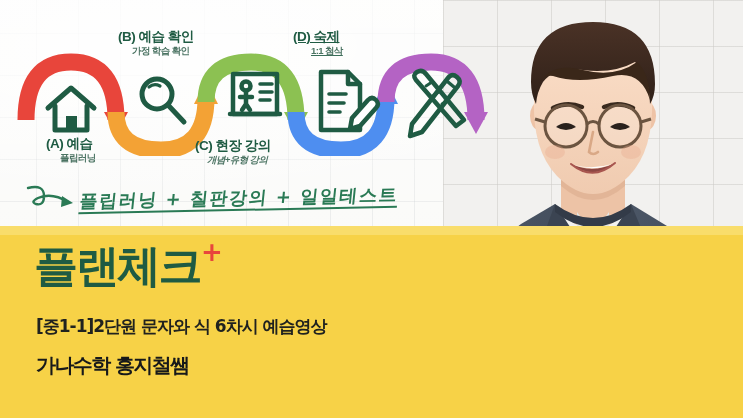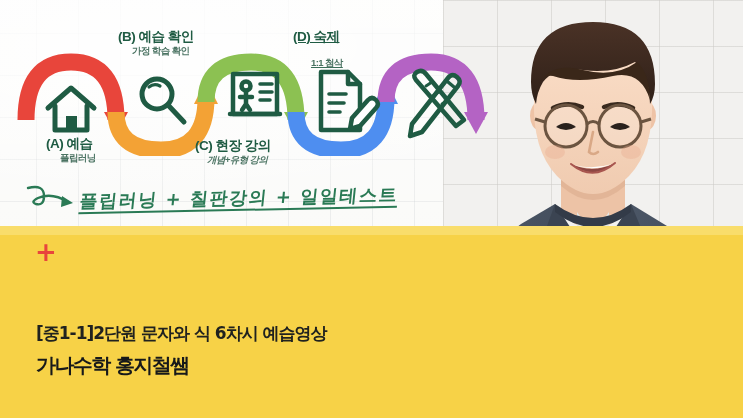--- a/index.html
+++ b/index.html
@@ -51,21 +51,21 @@
   .step-title { font-size:13.5px; line-height:15px; }
   .step-sub   { font-size:9.5px; font-weight:bold; color:#33614e; opacity:.88; letter-spacing:-.6px; }
 
   .lbl-a { left:46px;  top:136px; }
   .lbl-a .step-sub { margin-left:14px; margin-top:1px; }
   .lbl-b { left:118px; top:29px;  }
   .lbl-b .step-sub { margin-left:14px; margin-top:1px; }
   .lbl-c { left:195px; top:138px; }
   .lbl-c .step-sub { margin-left:12px; margin-top:1px;font-style:italic; }
   .lbl-d { left:293px; top:29px;text-decoration:underline;  }
-  .lbl-d .step-sub { margin-left:18px; margin-top:13px; }
+  .lbl-d .step-sub { margin-left:18px; margin-top:1px; }
   .lbl-e { left:363px; top:136px; }
   .lbl-e .step-sub { margin-left:16px; margin-top:8px; }
 
   
   .hand-line {
     position:absolute; left:80px; top:186px;
     font-family:"DejaVu Sans", sans-serif;
     font-size:18px; font-weight:bold;
     color:#2a7a55;
     letter-spacing:1.5px;
@@ -104,21 +104,21 @@
     line-height:22px; margin:-2px 0 0 1px;
   }
   .title-second {
     font-family:"DejaVu Sans", sans-serif;
     font-size:44px; font-weight:bold;
     color:#1f5b43; letter-spacing:-2.5px;
     line-height:46px; margin-left:12px;
   }
 
   .subtitle {
-    position:absolute; left:36px; top:96px;
+    position:absolute; left:36px; top:89px;
     font-family:"DejaVu Sans", sans-serif;
     font-size:17px; font-weight:bold;
     color:#20221f; letter-spacing:-1px;
     white-space:nowrap;
   }
   .teacher {
     position:absolute; left:36px; top:126px;
     font-family:"DejaVu Sans", sans-serif;
     font-size:20px; font-weight:bold;
     color:#17191a; letter-spacing:-1.6px;
@@ -337,20 +337,21 @@
       <polygon points="40,14 51,21 39,25" fill="#2a7a55"></polygon>
     </svg>
 
     <div class="hand-line">플립러닝 + 칠판강의 + 일일테스트</div>
   </div>
 
   <div class="banner">
     <div class="banner-top-sheen"></div>
 
     <div class="title-row">
+      <span class="title-main">플랜체크</span>
       <span class="title-plus">+</span>
     </div>
 
     <div class="subtitle">[중1-1]2단원 문자와 식 6차시 예습영상</div>
     <div class="teacher">가나수학 홍지철쌤</div>
   </div>
 
 </div>
 
 </body></html>

